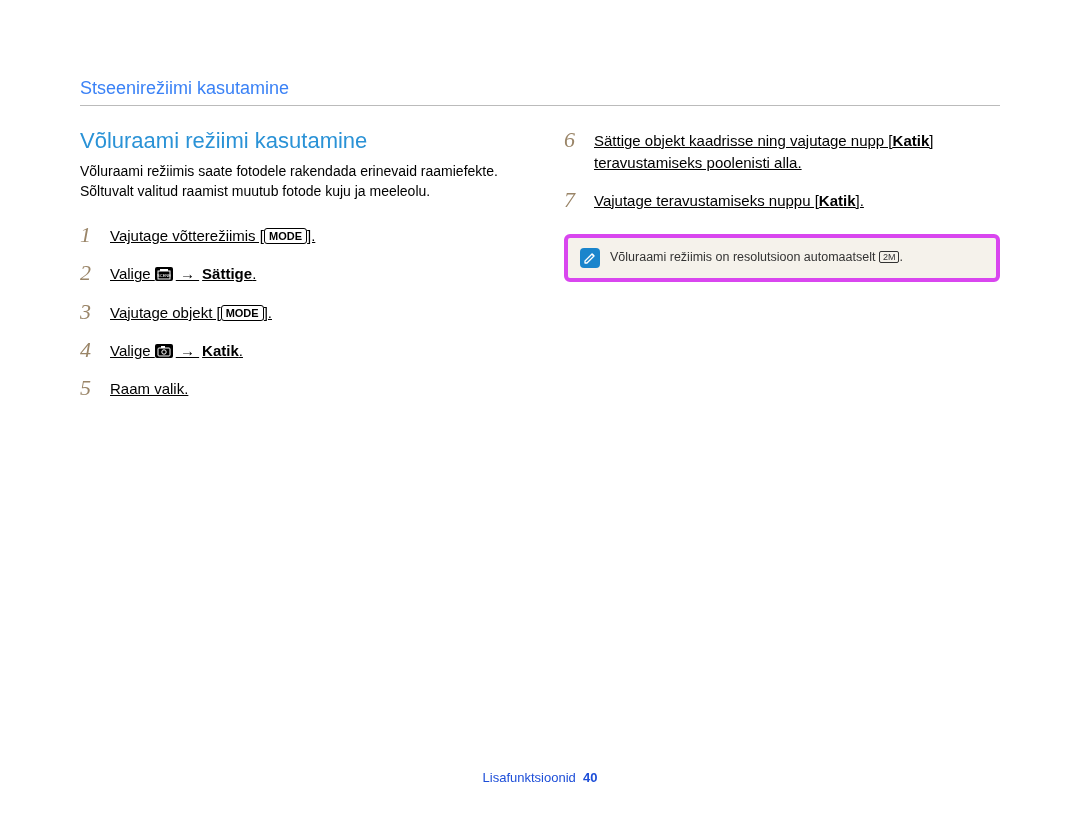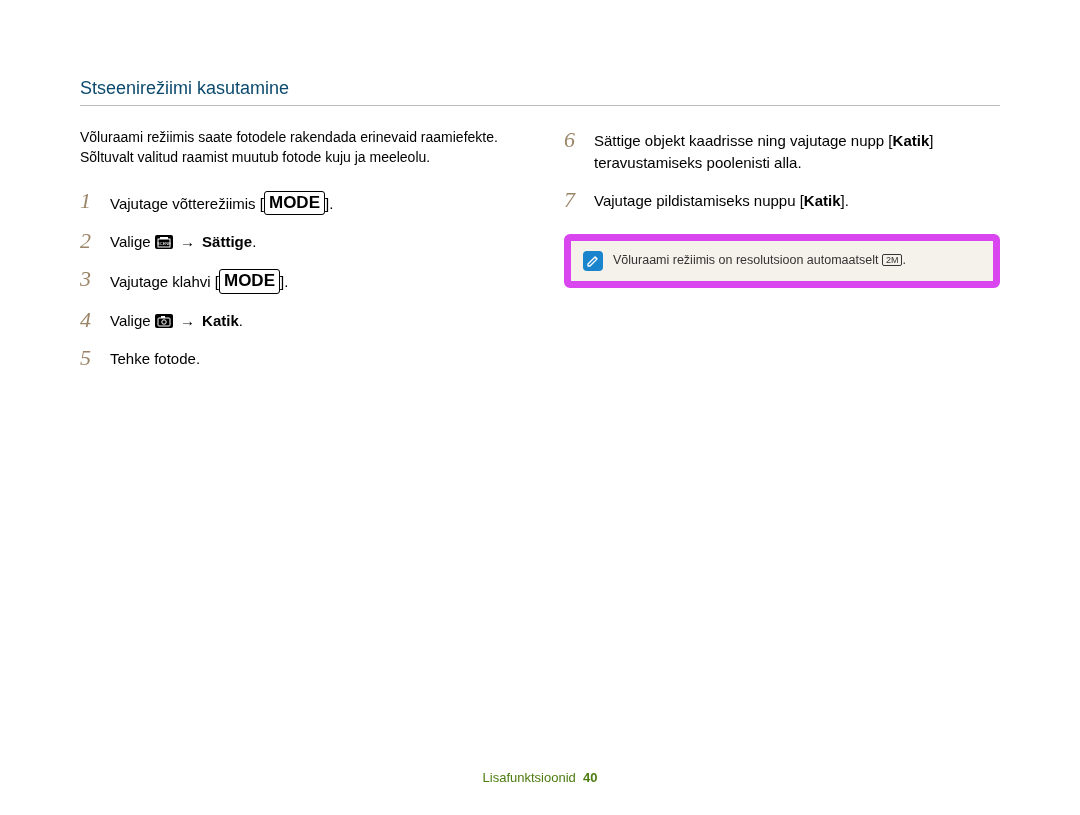--- a/index.html
+++ b/index.html
@@ -1,50 +1,51 @@
 <!DOCTYPE html>
 <html><head>
   <meta charset="utf-8">
   <style>
     * { margin: 0; padding: 0; box-sizing: border-box; }
     body { font-family: Arial, Helvetica, sans-serif; width: 1080px; height: 815px; background: #fff; color: #000; }
     .page { padding: 78px 80px 40px; position: relative; height: 100%; }
-    .section-title { font-size: 18px; color: #0c4a6e; font-weight: 400; margin-bottom: 6px; }
+    .section-title { font-size: 18px; color: #3b82f6; font-weight: 400; margin-bottom: 6px; }
     .divider { border: 0; border-top: 1px solid #bbb; margin-bottom: 22px; }
     .columns { display: flex; gap: 48px; }
     .col { flex: 1; min-width: 0; }
     .heading { font-size: 22px; color: #2a92d6; font-weight: 400; margin-bottom: 8px; }
     .intro { font-size: 14px; line-height: 1.4; margin-bottom: 22px; }
     .steps { list-style: none; }
     .steps li { display: flex; align-items: flex-start; margin-bottom: 14px; font-size: 15px; line-height: 1.45; }
     .step-num { font-family: Georgia, "Times New Roman", serif; font-style: italic; font-size: 22px; color: #9a8568; width: 30px; flex-shrink: 0; line-height: 1.1; }
-    .step-text { flex: 1; padding-top: 2px; }
+    .step-text { flex: 1; padding-top: 2px; text-decoration: underline; }
     .bold { font-weight: 700; }
-    .label-chip { display: inline-block; border: 1px solid #000; border-radius: 3px; padding: 0px 4px; font-size: 17px; font-weight: 700; vertical-align: 1px; line-height: 1.3; }
+    .label-chip { display: inline-block; border: 1px solid #000; border-radius: 3px; padding: 0px 4px; font-size: 11px; font-weight: 700; vertical-align: 1px; line-height: 1.3; }
     .icon-box { display: inline-flex; align-items: center; justify-content: center; width: 18px; height: 14px; background: #000; border-radius: 2px; vertical-align: -1px; }
     .icon-box svg { width: 14px; height: 12px; }
     .arrow { padding: 0 3px; }
-    .note-box { display: flex; align-items: flex-start; border: 7px solid #d946ef; background: #f5f2eb; border-radius: 6px; padding: 10px 12px; margin-top: 22px; }
+    .note-box { display: flex; align-items: flex-start; border: 4px solid #d946ef; background: #f5f2eb; border-radius: 6px; padding: 10px 12px; margin-top: 22px; }
     .note-icon { width: 20px; height: 20px; border-radius: 4px; background: #1a85cc; color: #fff; display: inline-flex; align-items: center; justify-content: center; margin-right: 10px; flex-shrink: 0; }
     .note-icon svg { width: 14px; height: 14px; }
     .note-text { font-size: 12.5px; line-height: 1.5; color: #333; }
     .res-icon { display: inline-block; border: 1px solid #333; border-radius: 2px; padding: 0 3px; font-size: 9px; line-height: 1.2; vertical-align: 1px; }
-    .footer { position: absolute; bottom: 30px; left: 0; right: 0; text-align: center; font-size: 13px; color: #4d7c0f; }
+    .footer { position: absolute; bottom: 30px; left: 0; right: 0; text-align: center; font-size: 13px; color: #1d4ed8; }
     .page-num { font-weight: 600; }
   </style>
 </head>
 <body>
 
 <div class="page">
   <div class="section-title">Stseenirežiimi kasutamine</div>
   <hr class="divider">
 
   <div class="columns">
 
     <div class="col">
+      <h2 class="heading">Võluraami režiimi kasutamine</h2>
       <p class="intro">Võluraami režiimis saate fotodele rakendada erinevaid raamiefekte. Sõltuvalt valitud raamist muutub fotode kuju ja meeleolu.</p>
 
       <ol class="steps">
         <li>
           <span class="step-num">1</span>
           <span class="step-text">
             <span>Vajutage võtterežiimis [</span><span class="label-chip">MODE</span><span>].</span>
           </span>
         </li>
         <li>
@@ -55,54 +56,54 @@
                   <rect x="1" y="3" width="12" height="8" fill="none" stroke="#fff" stroke-width="1"></rect>
                   <rect x="3" y="1" width="8" height="2" fill="#fff"></rect>
                   <text x="7" y="9" font-size="4" fill="#fff" text-anchor="middle" font-family="Arial">SCENE</text>
                 </svg>
               </span><span class="arrow"> → </span><span class="bold">Sättige</span><span>.</span>
           </span>
         </li>
         <li>
           <span class="step-num">3</span>
           <span class="step-text">
-            <span>Vajutage klahvi [</span><span class="label-chip">MODE</span><span>].</span>
+            <span>Vajutage objekt [</span><span class="label-chip">MODE</span><span>].</span>
           </span>
         </li>
         <li>
           <span class="step-num">4</span>
           <span class="step-text">
             <span>Valige </span><span class="icon-box">
                 <svg viewBox="0 0 14 12">
                   <rect x="1" y="3" width="12" height="8" rx="1" fill="none" stroke="#fff" stroke-width="1"></rect>
                   <rect x="4" y="1" width="4" height="2" fill="#fff"></rect>
                   <circle cx="7" cy="7" r="2.2" fill="none" stroke="#fff" stroke-width="1"></circle>
                 </svg>
               </span><span class="arrow"> → </span><span class="bold">Katik</span><span>.</span>
           </span>
         </li>
         <li>
           <span class="step-num">5</span>
-          <span class="step-text">Tehke fotode.</span>
+          <span class="step-text">Raam valik.</span>
         </li>
       </ol>
     </div>
 
     <div class="col">
       <ol class="steps">
         <li>
           <span class="step-num">6</span>
           <span class="step-text">
             <span>Sättige objekt kaadrisse ning vajutage nupp [</span><span class="bold">Katik</span><span>] teravustamiseks poolenisti alla.</span>
           </span>
         </li>
         <li>
           <span class="step-num">7</span>
           <span class="step-text">
-            <span>Vajutage pildistamiseks nuppu [</span><span class="bold">Katik</span><span>].</span>
+            <span>Vajutage teravustamiseks nuppu [</span><span class="bold">Katik</span><span>].</span>
           </span>
         </li>
       </ol>
 
       <div class="note-box">
         <span class="note-icon">
           <svg viewBox="0 0 14 14">
               <path d="M2 10 L9 3 L11 5 L4 12 L2 12 Z" fill="none" stroke="#fff" stroke-width="1.3" stroke-linejoin="round"></path>
               <path d="M9 3 L11 5" stroke="#fff" stroke-width="1.3"></path>
             </svg>

